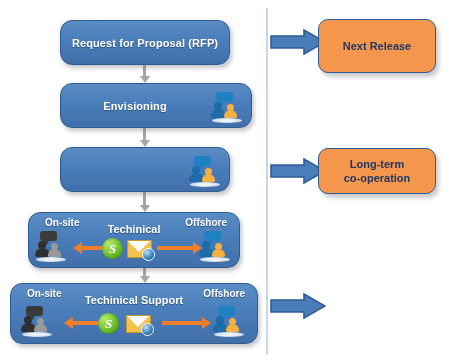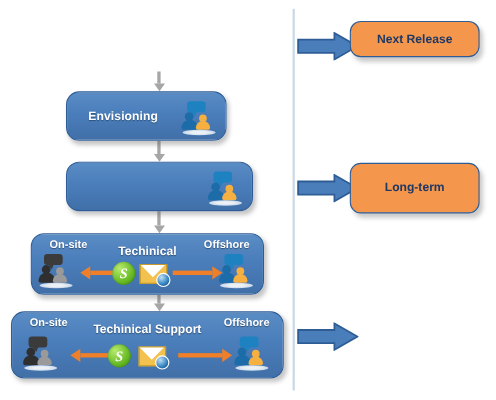--- a/index.html
+++ b/index.html
@@ -38,21 +38,21 @@
   }
 
   
   #box-rfp      { left: 60px;  top: 20px;  width: 170px; height: 45px; }
   #box-rfp .plabel {
     left: 0; right: 0; top: 50%; transform: translateY(-50%);
     text-align: center;
   }
 
   
-  #box-env      { left: 60px;  top: 83px;  width: 146px; height: 45px; }
+  #box-env      { left: 60px;  top: 83px;  width: 192px; height: 45px; }
   #box-env .plabel {
     left: 0; right: 42px; top: 50%; transform: translateY(-50%);
     text-align: center;
   }
 
   
   #box-plan     { left: 60px;  top: 147px; width: 170px; height: 45px; }
   #box-plan .plabel {
     left: 0; right: 42px; top: 50%; transform: translateY(-50%);
     text-align: center;
@@ -204,34 +204,37 @@
   .obox .olabel {
     position: absolute;
     left: 0; right: 0; top: 50%;
     transform: translateY(-50%);
     text-align: center;
     color: #1f3864;
     font-weight: bold;
     font-size: 11px;
     line-height: 14px;
   }
-  #obox-next { left: 318px; top: 19px;  width: 118px; height: 33px; }
+  #obox-next { left: 318px; top: 19px;  width: 118px; height: 54px; }
   #obox-long { left: 318px; top: 148px; width: 118px; height: 46px; padding-left: 16px; }
   #obox-new  { left: 318px; top: 283px; width: 118px; height: 46px; }
 </style>
 </head>
 <body>
 
 <div id="canvas">
 
   <div class="vconn" id="conn-1"></div>
   <div class="vconn" id="conn-2"></div>
   <div class="vconn" id="conn-3"></div>
   <div class="vconn" id="conn-4"></div>
 
+  <div class="pbox" id="box-rfp">
+    <span class="plabel">Request for Proposal (RFP)</span>
+  </div>
 
   <div class="pbox" id="box-env">
     <span class="plabel">Envisioning</span>
     <span class="people-icon pi-color" style="right:6px; top:8px;">
       <span class="bubble"></span>
       <span class="head-a"></span>
         <span class="body-a"></span>
       <span class="head-b"></span>
         <span class="body-b"></span>
       <span class="base"></span>
@@ -329,17 +332,18 @@
     </svg>
   </div>
 
   <div class="obox" id="obox-next">
     <span class="olabel">Next Release</span>
   </div>
 
   <div class="obox" id="obox-long">
     <span class="olabel">
       <span>Long-term</span><br>
+      <span>co-operation</span>
     </span>
   </div>
 
 
 </div>
 
 </body></html>

